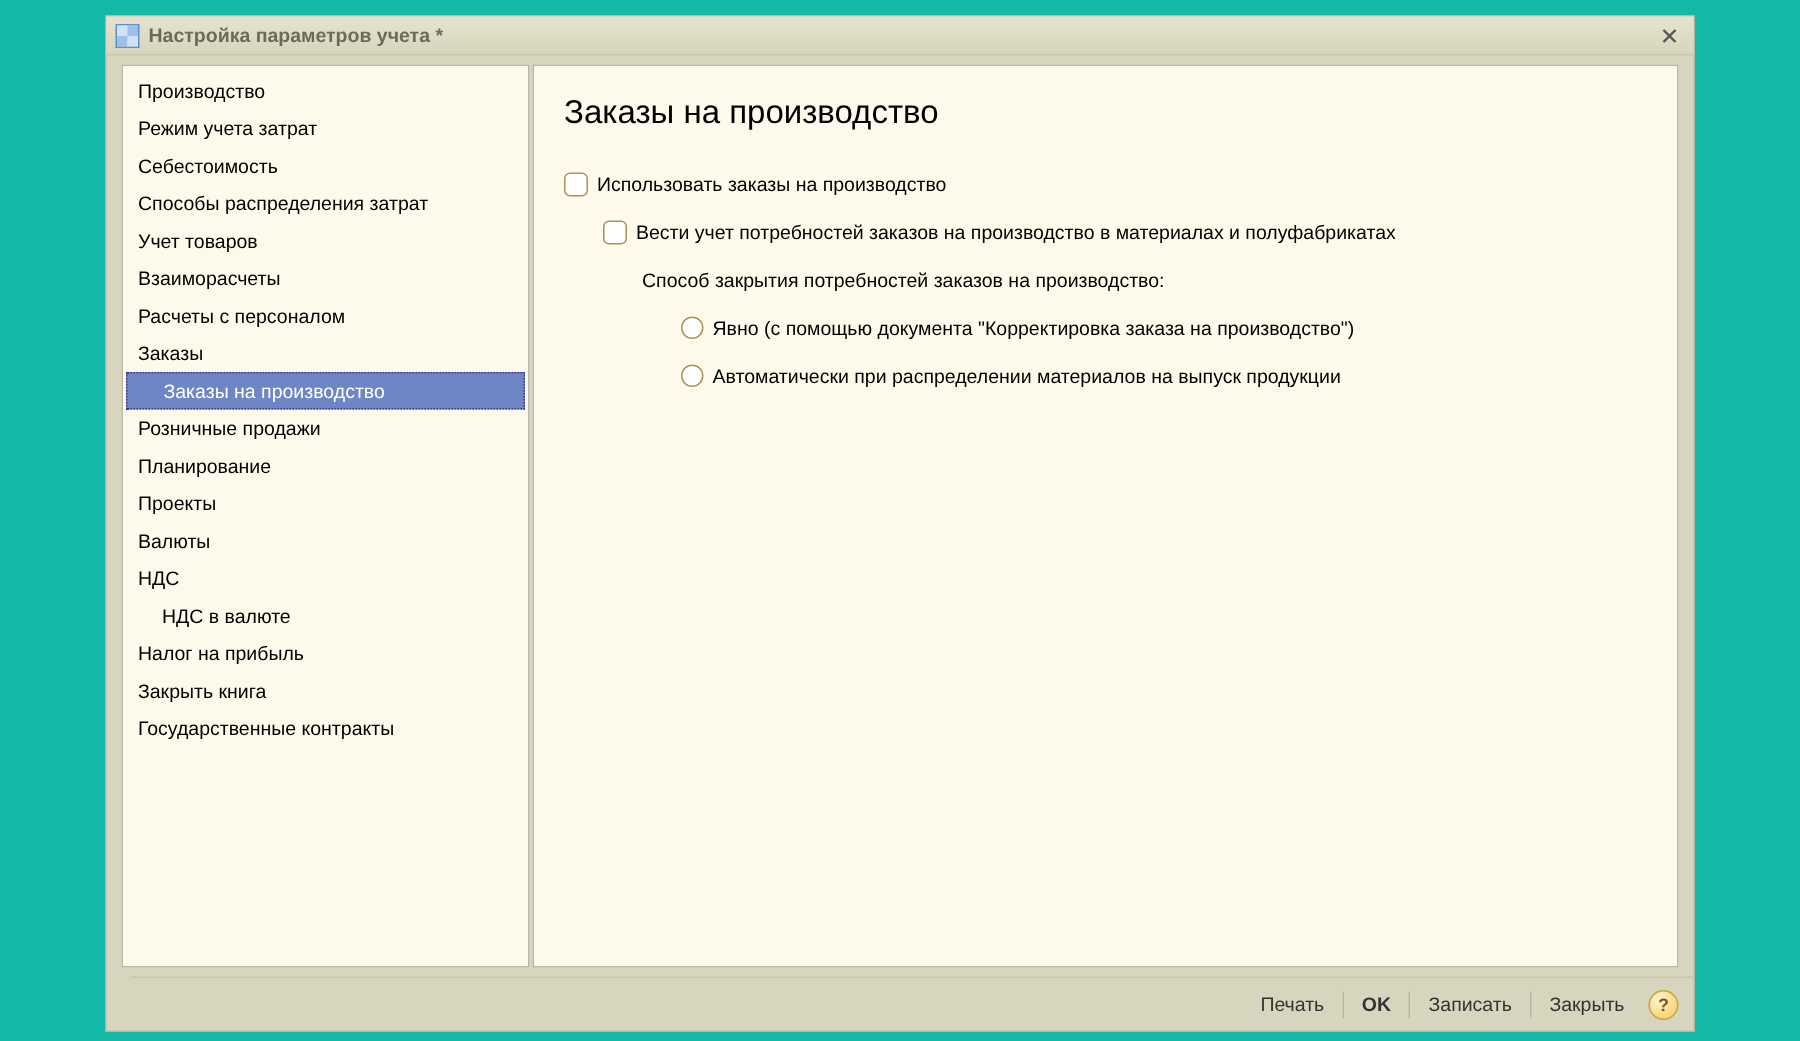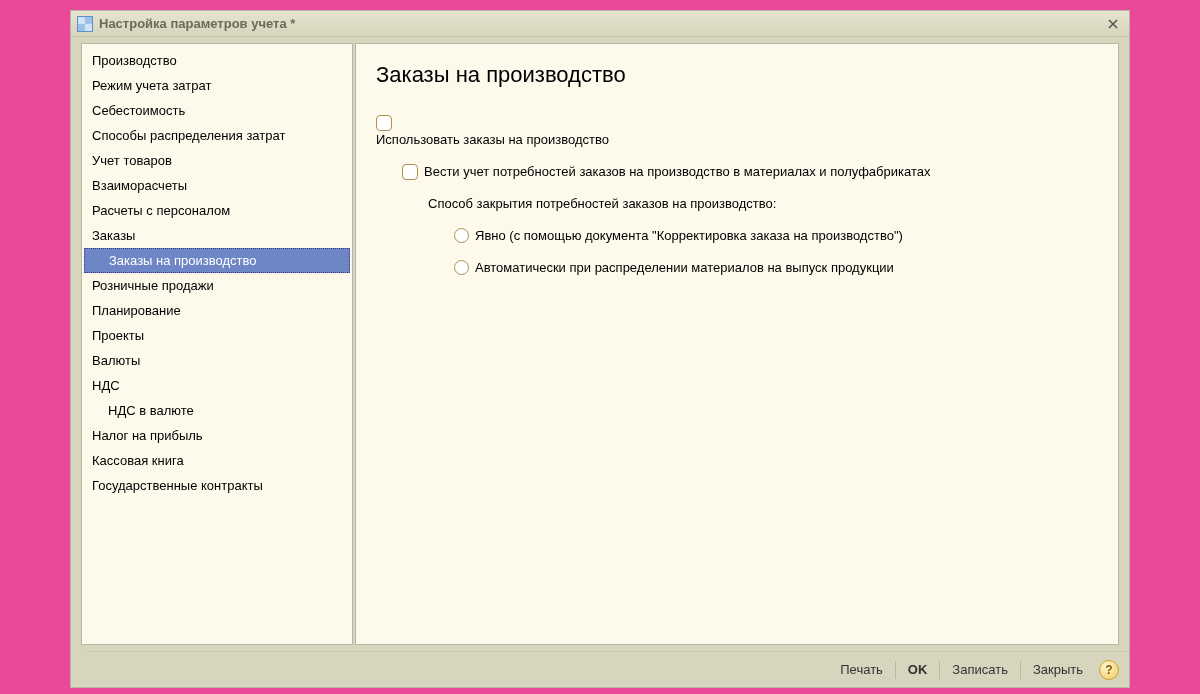--- a/index.html
+++ b/index.html
@@ -1,17 +1,17 @@
 <!DOCTYPE html>
 <html><head>
 <meta charset="utf-8">
 <style>
   * { box-sizing: border-box; }
   html, body { margin:0; padding:0; background:#fff; font-family:Arial,Helvetica,sans-serif; font-size:13px; color:#000; }
-  .desk { width:1200px; height:694px; background:#ec4899; padding:10px 0 0 0; position:relative; }
+  .desk { width:1200px; height:694px; background:#14b8a6; padding:10px 0 0 0; position:relative; }
   .window { margin:0 auto; width:1060px; height:678px; border:1px solid #b8b6a6; background:#d8d5be; position:relative; }
   .titlebar { height:26px; background:linear-gradient(#e6e3cf,#d8d5be); border-bottom:1px solid #c7c4b0; display:flex; align-items:center; padding:0 6px; }
   .app-icon { width:16px; height:16px; margin-right:6px; display:flex; flex-wrap:wrap; border:1px solid #5c90c8; }
   .app-icon span{ width:7px; height:7px; }
   .app-icon span:nth-child(1){background:#cfe2f6;}
   .app-icon span:nth-child(2){background:#9dc1e6;}
   .app-icon span:nth-child(3){background:#9dc1e6;}
   .app-icon span:nth-child(4){background:#cfe2f6;}
   .titletext { font-weight:bold; color:#6c6a5a; }
   .close-btn { margin-left:auto; width:20px; height:18px; display:flex; align-items:center; justify-content:center; color:#555; cursor:pointer;}
@@ -20,21 +20,21 @@
   .panel { background:#fdfaec; border:1px solid #b8b6a6; }
   .sidebar { width:272px; height:100%; padding:4px 2px; overflow:hidden; }
   .side-item { padding:5px 8px; cursor:pointer; white-space:nowrap; overflow:hidden; text-overflow:ellipsis; }
   .side-item.indent1 { padding-left:24px; }
   .side-item.selected { background:#6e86c6; color:#fff; border:1px dotted #3a3a8a; padding-top:4px; padding-bottom:4px;}
   .content { flex:1; height:100%; padding:14px 20px 14px 20px; }
   .heading { font-size:22px; margin:4px 0 26px 0; font-weight:normal; color:#000; }
   .row { display:flex; align-items:flex-start; margin:4px 0 14px 0; }
   .cb { width:16px; height:16px; border:1px solid #b09050; border-radius:4px; background:#fff; margin-right:6px; flex:0 0 16px; margin-top:1px; cursor:pointer;}
   .label { line-height:18px; }
-  .lvl1 { margin-left:0;flex-direction:column; }
+  .lvl1 { margin-left:0; }
   .lvl2 { margin-left:26px; }
   .lvl3 { margin-left:52px;align-items:flex-end; }
   .lvl4 { margin-left:78px; }
   .radio { width:15px; height:15px; border:1px solid #b09050; border-radius:50%; background:#fff; margin-right:6px; flex:0 0 15px; margin-top:1px; cursor:pointer;}
   .footer { position:absolute; left:16px; right:0; bottom:0; height:36px; border-top:1px solid #c7c4b0; display:flex; align-items:center; justify-content:flex-end; padding:0 10px; gap:0; }
   .fbtn { padding:3px 10px; cursor:pointer; color:#333;}
   .fbtn.bold { font-weight:bold; }
   .sep { width:1px; height:18px; background:#b8b6a6; margin:0 2px; }
   .help { width:20px; height:20px; border:1px solid #c9a43a; border-radius:50%; background:radial-gradient(circle at 35% 30%, #fff6cf, #f3c95e); color:#7a5a10; font-weight:bold; display:flex; align-items:center; justify-content:center; margin-left:6px; cursor:pointer; font-size:12px;}
 </style>
@@ -70,21 +70,21 @@
           <div class="side-item">Расчеты с персоналом</div>
           <div class="side-item">Заказы</div>
           <div class="side-item indent1 selected">Заказы на производство</div>
           <div class="side-item">Розничные продажи</div>
           <div class="side-item">Планирование</div>
           <div class="side-item">Проекты</div>
           <div class="side-item">Валюты</div>
           <div class="side-item">НДС</div>
           <div class="side-item indent1">НДС в валюте</div>
           <div class="side-item">Налог на прибыль</div>
-          <div class="side-item">Кассовая книга</div>
+          <div class="side-item">Закрыть книга</div>
           <div class="side-item">Государственные контракты</div>
         </div>
       <div class="panel content">
         <div class="heading">Заказы на производство</div>
 
         <div class="row lvl1">
           <div class="cb"></div>
           <div class="label">Использовать заказы на производство</div>
         </div>
 

